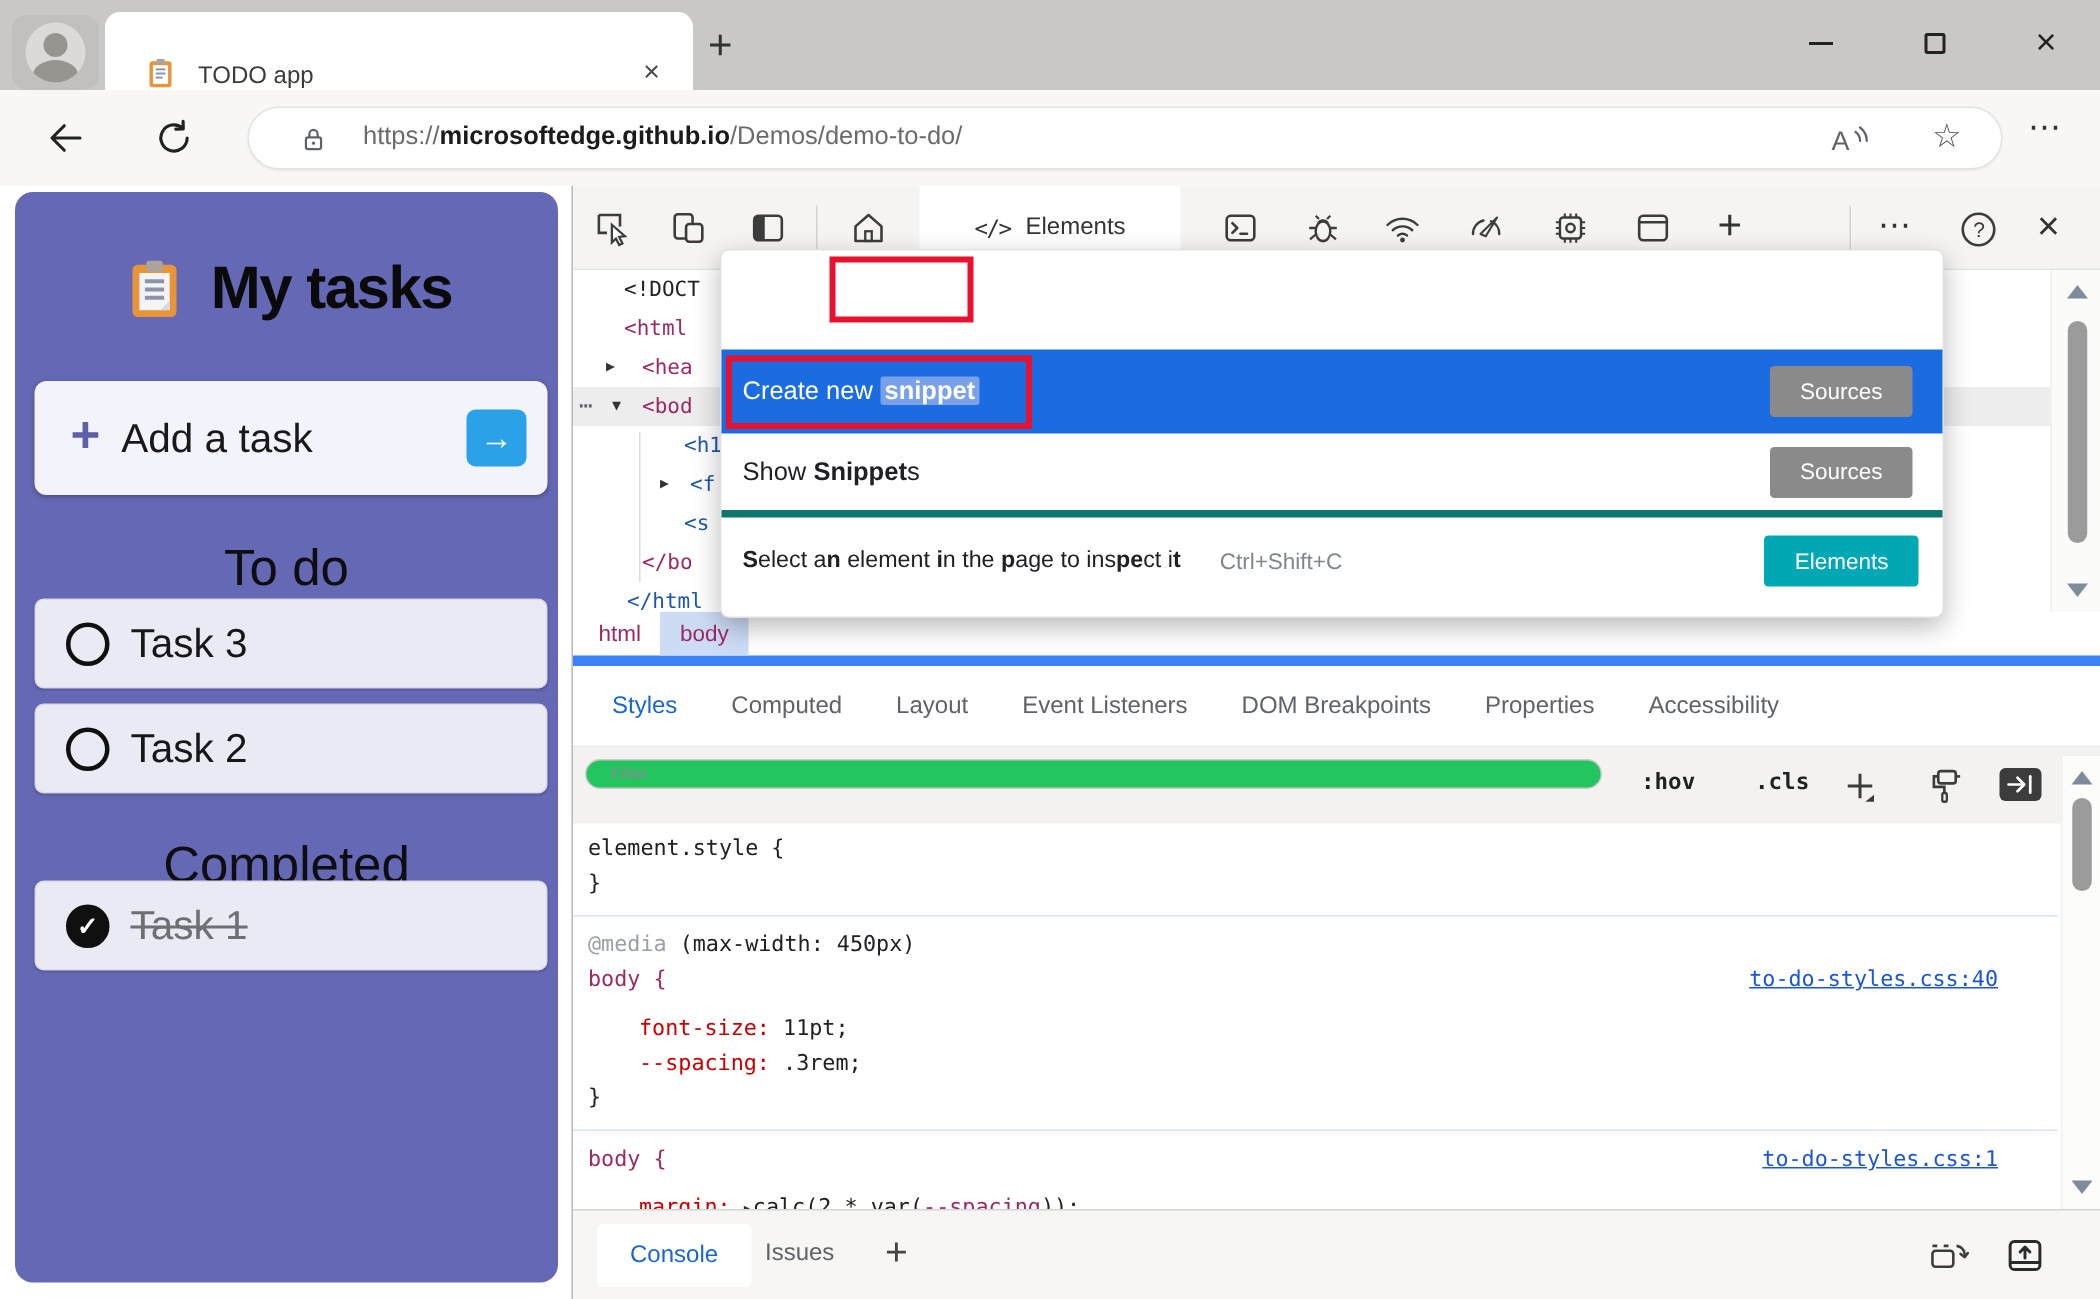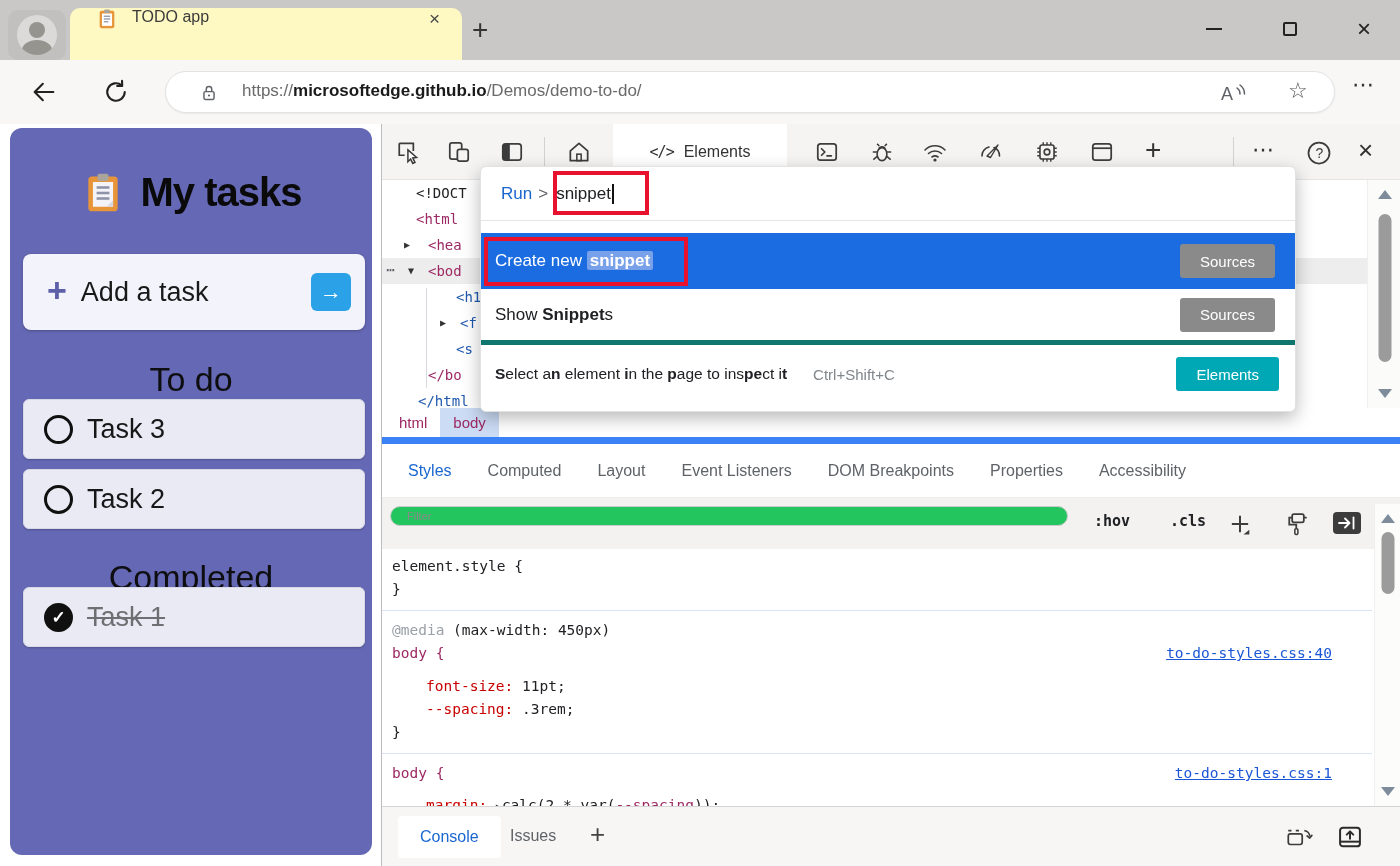--- a/index.html
+++ b/index.html
@@ -6,21 +6,21 @@
   html,body { width:1400px; height:866px; overflow:hidden; }
   body { font-family:"Liberation Sans", sans-serif; position:relative; background:#c9c8c6; }
   svg { display:block; }
 
   
   .titlebar { position:absolute; left:0; top:0; width:1400px; height:60px; background:#c9c8c6; }
   .avatar-btn { position:absolute; left:8px; top:10px; width:58px; height:50px; border-radius:10px; background:#c1c0be; display:flex; align-items:center; justify-content:center; }
   .avatar-circ { width:40px; height:40px; border-radius:50%; background:#dbdad8; position:relative; overflow:hidden; }
   .avatar-head { position:absolute; left:12px; top:7px; width:16px; height:16px; border-radius:50%; background:#96948e; }
   .avatar-body { position:absolute; left:5px; top:25px; width:30px; height:20px; border-radius:50% 50% 0 0; background:#96948e; }
-  .tab { position:absolute; left:70px; top:8px; width:392px; height:52px; background:#fef9c3; border-radius:10px 10px 0 0; display:flex; align-items:flex-start; padding:0 16px 0 26px; }
+  .tab { position:absolute; left:70px; top:8px; width:392px; height:52px; background:#ffffff; border-radius:10px 10px 0 0; display:flex; align-items:flex-end; padding:0 16px 0 26px; }
   .tab-title { font-size:16px; color:#3b3b3b; margin-left:14px; flex:1; }
   .tab-close { font-size:19px; color:#4a4a4a; margin-right:6px; cursor:default; }
   .newtab { position:absolute; left:472px; top:14px; font-size:28px; font-weight:300; color:#333; }
   .winctl { position:absolute; top:16px; height:26px; display:flex; align-items:center; justify-content:center; }
   .wc-min { left:1196px; width:36px; } .wc-min i { display:block; width:16px; border-top:2px solid #222; }
   .wc-max { left:1272px; width:36px; } .wc-max i { display:block; width:14px; height:14px; border:2px solid #222; border-radius:2px; }
   .wc-close { left:1346px; width:36px; font-size:24px; color:#222; font-weight:300; }
 
   
   .navbar { position:absolute; left:0; top:60px; width:1400px; height:64px; background:#f8f7f6; }
@@ -378,26 +378,20 @@
     </svg>
     <svg class="d-ic" style="left:953px" width="30" height="28" viewBox="0 0 24 24">
       <rect x="3.5" y="4" width="17" height="16" rx="2.5" stroke="#2b2b2b" stroke-width="1.7" fill="none"></rect>
       <path d="M3.5 16 H20.5" stroke="#2b2b2b" stroke-width="1.7"></path>
       <path d="M12 13.5 V7.5 M9.2 10 L12 7.2 L14.8 10" stroke="#2b2b2b" stroke-width="1.7" fill="none" stroke-linecap="round" stroke-linejoin="round"></path>
     </svg>
   </div>
 </div>
 
 <div class="palette">
-  <div class="pal-head">
-    <span class="pal-run">Run</span>
-    <span class="pal-chev">&gt;</span>
-    <span class="pal-query">snippet</span>
-    <span class="cursor-bar"></span>
-  </div>
   <div class="pal-row row1">
     <span><span>Create new </span><span class="hl">snippet</span></span>
     <span class="badge gray">Sources</span>
   </div>
   <div class="pal-row row2">
     <span><span>Show </span><span class="b">Snippet</span><span>s</span></span>
     <span class="badge gray">Sources</span>
   </div>
   <div class="pal-row row3">
     <span><span class="b">S</span><span>elect a</span><span class="b">n</span><span> element </span><span class="b">i</span><span>n the </span><span class="b">p</span><span>age to ins</span><span class="b">pe</span><span>ct i</span><span class="b">t</span></span>

